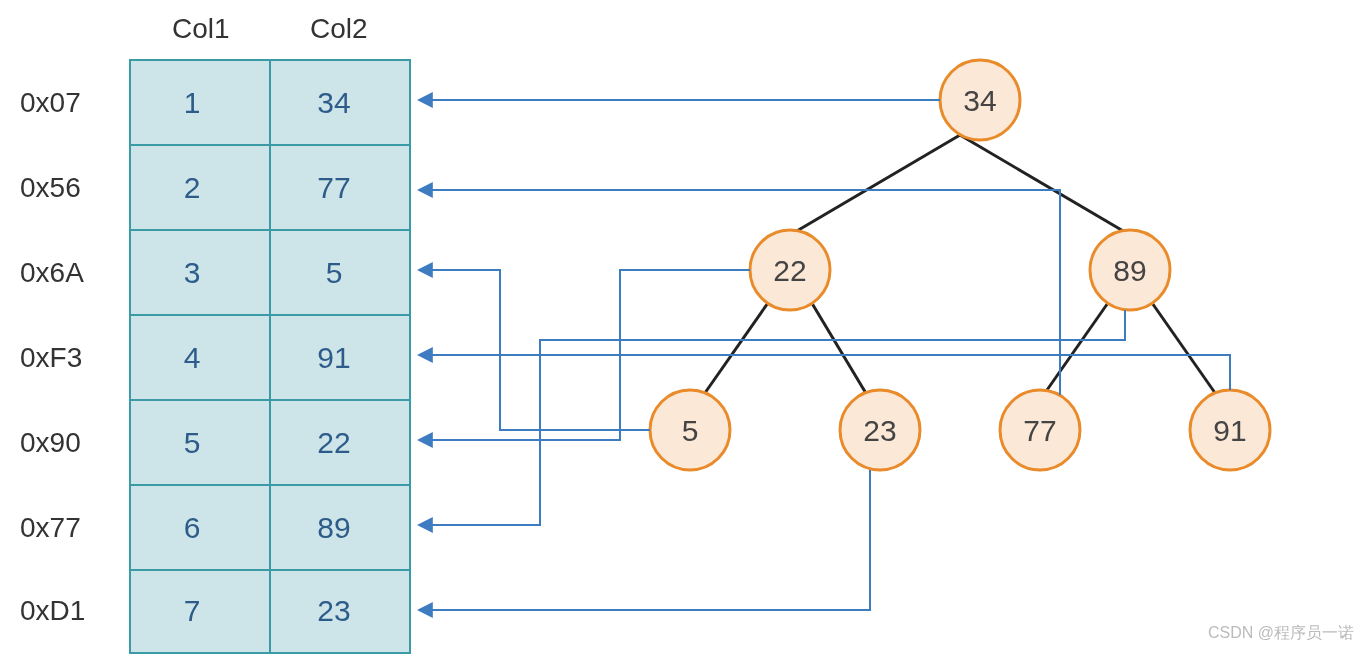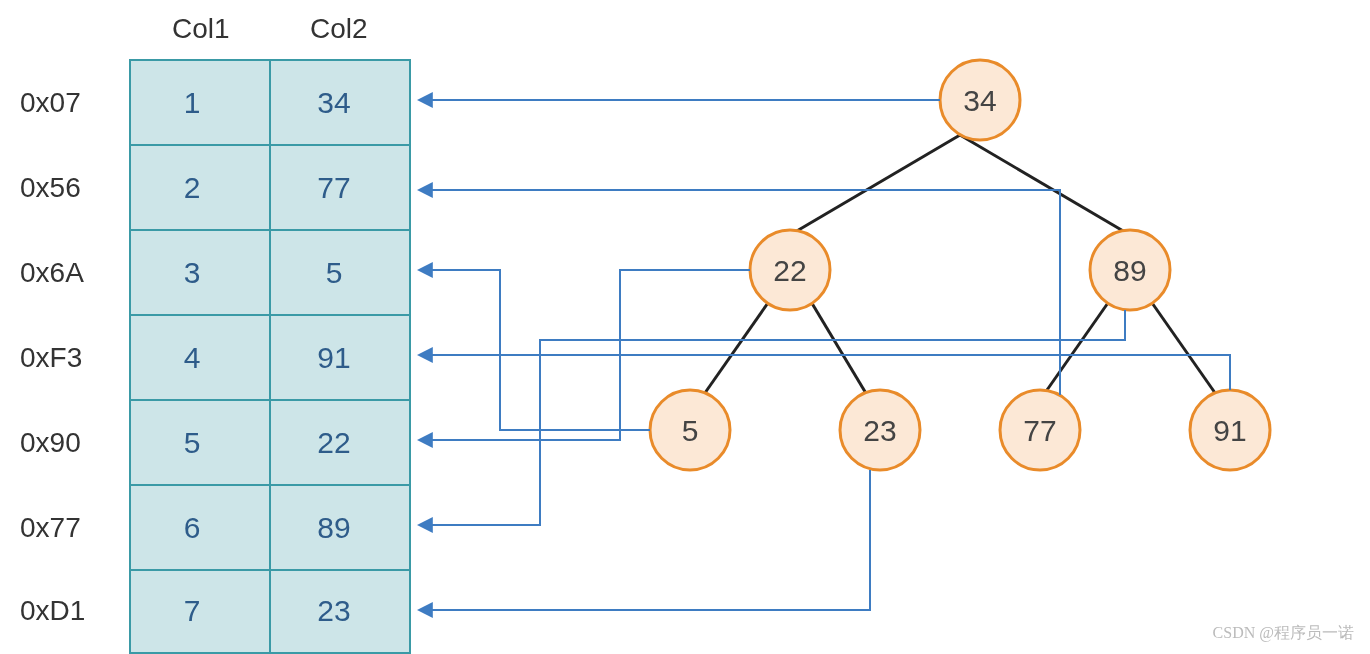--- a/index.html
+++ b/index.html
@@ -1,21 +1,21 @@
 <!DOCTYPE html>
 <html><head>
 <meta charset="utf-8">
 <style>
   html,body{margin:0;padding:0;width:1370px;height:654px;font-family:"Segoe UI","Microsoft YaHei",Arial,sans-serif;background:#fff;color:#333;}
   svg{display:block;}
   .hdr{font-size:28px;fill:#333;}
   .addr{font-size:28px;fill:#333;}
   .cell{font-size:30px;fill:#2E5C8A;}
   .node-txt{font-size:30px;fill:#444;text-anchor:middle;dominant-baseline:central;}
-  .wm{position:absolute;right:16px;bottom:10px;font-size:16px;color:#bbb;font-family:Liberation Serif, serif;}
+  .wm{position:absolute;right:16px;bottom:10px;font-size:16px;color:#bbb;font-family:Liberation Sans, sans-serif;}
 </style>
 </head>
 <body>
 
 <svg width="1370" height="654" viewBox="0 0 1370 654">
   <defs>
     <marker id="arrow" viewBox="0 0 10 10" refX="8" refY="5" markerWidth="8" markerHeight="8" orient="auto-start-reverse">
       <path d="M 0 0 L 10 5 L 0 10 z" fill="#3E7CC2"></path>
     </marker>
   </defs>

